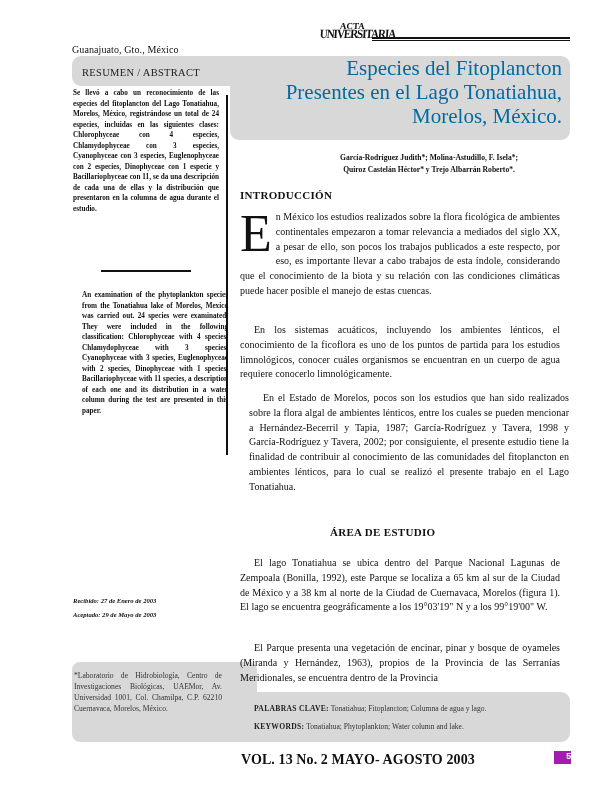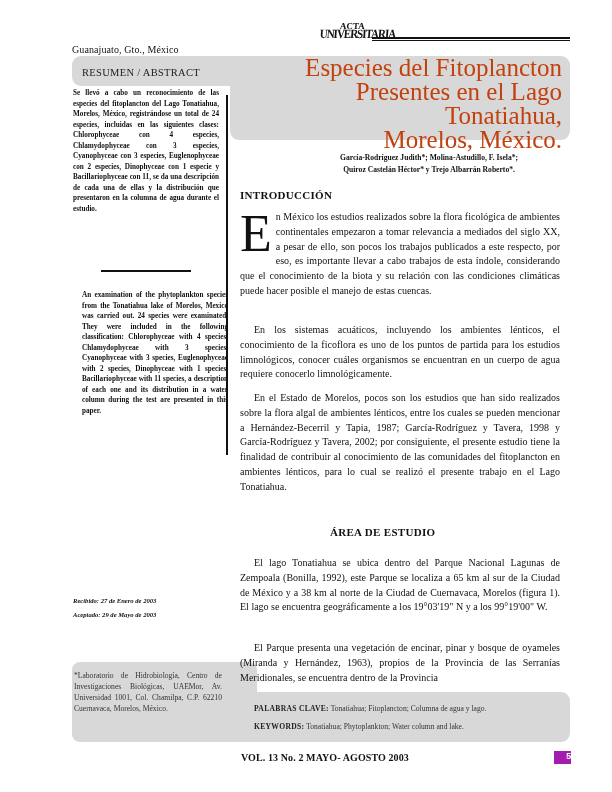--- a/index.html
+++ b/index.html
@@ -13,21 +13,21 @@
   .logo { left: 320px; top: 22px; width: 64px; text-align: center; line-height: 0.9; font-family: "Liberation Serif", serif; font-weight: bold; transform: skewX(-4deg); }
   .logo .l1 { font-size: 9px; letter-spacing: 0px; display: block; }
   .logo .l2 { font-size: 11px; letter-spacing: -1px; display: block; transform: scaleY(1.15); }
   .hrule { left: 372px; top: 37px; width: 198px; height: 4px; border-top: 2px solid #111; border-bottom: 1px solid #111; }
 
   
   .gray-box { background: #d8d8d8; }
   .abstract-tab { left: 72px; top: 56px; width: 172px; height: 30px; border-radius: 9px 0 0 9px; }
   .title-box { left: 230px; top: 56px; width: 340px; height: 84px; border-radius: 9px; }
   .abstract-label { left: 82px; top: 67px; font-size: 10.5px; letter-spacing: 0.3px; color: #222; }
-  .title { left: 240px; top: 56px; width: 322px; text-align: right; font-size: 25px; line-height: 24px; color: #c2410c; }
+  .title { left: 240px; top: 56px; width: 322px; text-align: right; font-size: 21px; line-height: 24px; color: #0369a1; }
   .title span { display: block; }
 
   .authors { left: 300px; top: 152px; width: 258px; text-align: center; font-size: 7.6px; line-height: 12px; font-weight: bold; }
 
   
   .abs-text { left: 73px; width: 146px; font-size: 7.2px; line-height: 10.5px; text-align: justify; font-weight: bold; }
   .abs-es { top: 88px; }
   .abs-en { top: 290px; margin-left: 9px; }
   .short-rule { left: 101px; top: 270px; width: 90px; height: 2px; background: #111; }
   .vline { left: 226px; top: 95px; width: 2px; height: 360px; background: #111; }
@@ -44,25 +44,25 @@
   
   .section-heading { font-weight: bold; font-size: 11px; letter-spacing: 0.3px; }
   .h-intro { left: 240px; top: 189px; }
   .h-area { left: 330px; top: 526px; }
   .body-text { left: 240px; width: 320px; font-size: 10px; line-height: 14.8px; text-align: justify; }
   .body-text p { text-indent: 14px; }
   .p1 { top: 210px; }
   .p1 p { text-indent: 0; }
   .dropcap { float: left; font-size: 52px; line-height: 42px; margin: 3px 4px 0 0; font-family: "Liberation Serif", serif; }
   .p2 { top: 323px; }
-  .p3 { top: 391px; }
+  .p3 { top: 391px; margin-left: 9px; }
   .p4 { top: 556px; }
   .p5 { top: 641px; }
 
-  .footer { left: 241px; top: 752px; font-size: 10px; font-weight: bold; letter-spacing: 0.1px; }
+  .footer { left: 241px; top: 752px; font-size: 14px; font-weight: bold; letter-spacing: 0.1px; }
   .page-num { left: 554px; top: 751px; width: 17px; height: 13px; background: #a21caf; color: #fff; font-family: Liberation Mono, monospace; font-weight: bold; font-size: 9px; text-align: center; line-height: 13px; padding-left: 12px; }
 </style>
 </head>
 <body>
 
 <div class="abs location">Guanajuato, Gto., México</div>
 <div class="abs logo">
   <span class="l1">ACTA</span>
   <span class="l2">UNIVERSITARIA</span>
 </div>

